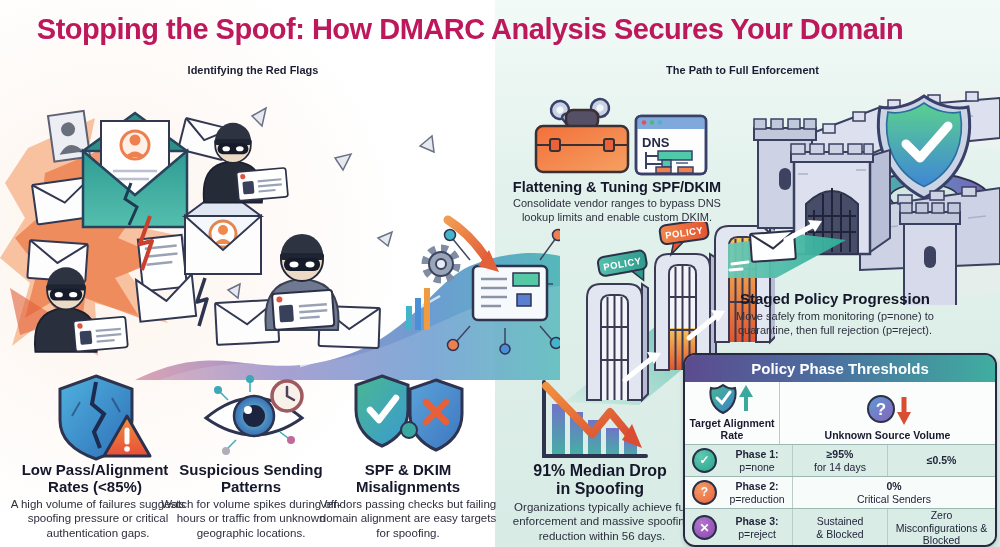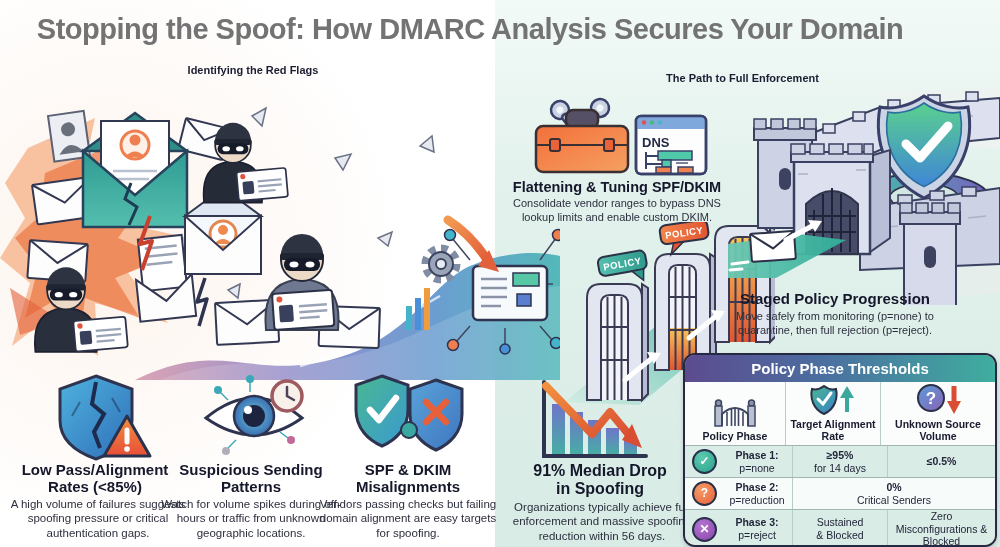--- a/index.html
+++ b/index.html
@@ -4,24 +4,24 @@
 <style>
   html,body{margin:0;padding:0;background:#ffffff;}
   #stage{position:relative;width:1000px;height:547px;overflow:hidden;
          font-family:"Liberation Sans",sans-serif;color:#1c1e33;background:#ffffff;}
   .abs{position:absolute;}
   #right-bg{left:495px;top:0;width:505px;height:547px;
             background:linear-gradient(180deg,#f2faf7 0%,#e2f1ec 35%,#d8ebe5 100%);}
   #left-bg{left:0;top:0;width:495px;height:547px;
            background:radial-gradient(circle at 22% 45%, #fdf3ec 0%, #ffffff 60%);}
   #main-title{left:0;top:13px;width:940px;text-align:center;font-size:29px;font-weight:800;
-              color:#737373;letter-spacing:-0.5px;}
+              color:#be185d;letter-spacing:-0.5px;}
   .section-h{font-size:11px;font-weight:700;color:#1b1d33;text-align:center;}
   #left-head{left:73px;top:64px;width:360px;}
-  #right-head{left:560px;top:64px;width:365px;margin-top:8px;}
+  #right-head{left:560px;top:64px;width:365px;}
   .item-title{font-size:15px;font-weight:700;color:#15172b;text-align:center;line-height:1.15;}
   .item-desc{font-size:11.5px;font-weight:500;color:#2d2f3e;text-align:center;line-height:1.25;}
   #it1{left:5px;top:461px;width:180px;} #id1{left:3px;top:497px;width:190px;}
   #it2{left:166px;top:461px;width:170px;} #id2{left:161px;top:497px;width:180px;}
   #it3{left:323px;top:461px;width:170px;} #id3{left:318px;top:497px;width:180px;}
   #flat-title{left:497px;top:179px;width:240px;font-size:14.5px;}
   #flat-desc{left:507px;top:197px;width:220px;font-size:11px;}
   #staged-title{left:725px;top:290px;width:220px;font-size:15px;}
   #staged-desc{left:719px;top:310px;width:232px;font-size:11px;}
   #stat-title{left:531px;top:462px;width:138px;font-size:16px;}
@@ -589,37 +589,20 @@
     <path d="M14,4 L14,78 L116,78" stroke="#2e3350" stroke-width="4" fill="none" stroke-linecap="round"></path>
     <path d="M16,8 L62,56 L80,34 L100,58" stroke="url(#sag)" stroke-width="8" fill="none" stroke-linejoin="round" stroke-linecap="round"></path>
     <polygon points="92,62 112,70 102,46" fill="#d94e32"></polygon>
   </svg>
   <div class="abs item-title" id="stat-title">91% Median Drop in Spoofing</div>
   <div class="abs item-desc" id="stat-desc">Organizations typically achieve full enforcement and massive spoofing reduction within 56 days.</div>
 
   <div class="abs" id="ptable">
     <div class="t-head">Policy Phase Thresholds</div>
     <div class="t-cols">
-      <div class="t-col c1">
-        <svg width="44" height="30" viewBox="0 0 44 30">
-          <circle cx="5.5" cy="5" r="3" fill="#8a93a8" stroke="#3e4560" stroke-width="1.5"></circle>
-          <circle cx="38.5" cy="5" r="3" fill="#8a93a8" stroke="#3e4560" stroke-width="1.5"></circle>
-          <rect x="2" y="8" width="7" height="20" fill="#b9c0d2" stroke="#3e4560" stroke-width="1.5"></rect>
-          <rect x="35" y="8" width="7" height="20" fill="#b9c0d2" stroke="#3e4560" stroke-width="1.5"></rect>
-          <path d="M9,28 L9,16 Q22,4 35,16 L35,28" fill="none" stroke="#3e4560" stroke-width="2"></path>
-          <g stroke="#3e4560" stroke-width="1.6">
-              <line x1="14" y1="14" x2="14" y2="28"></line>
-            <line x1="18.5" y1="11" x2="18.5" y2="28"></line>
-              <line x1="22" y1="10" x2="22" y2="28"></line>
-            <line x1="25.5" y1="11" x2="25.5" y2="28"></line>
-              <line x1="30" y1="14" x2="30" y2="28"></line>
-            </g>
-        </svg>
-        <div class="t-col-label">Policy Phase</div>
-      </div>
       <div class="t-col c2">
         <svg width="46" height="32" viewBox="0 0 46 32">
           <defs>
               <linearGradient id="tcs" x1="0" y1="0" x2="1" y2="1">
             <stop offset="0" stop-color="#49b892"></stop>
                 <stop offset="1" stop-color="#3a80c8"></stop>
               </linearGradient>
             </defs>
           <path d="M14,2 C18,5 23,6 26,5 C28,14 25,25 14,30 C3,25 0,14 2,5 C5,6 10,5 14,2 Z" fill="url(#tcs)" stroke="#2c3148" stroke-width="2"></path>
           <path d="M8,15 L13,20 L21,9" stroke="#ffffff" stroke-width="3" fill="none" stroke-linecap="round"></path>

